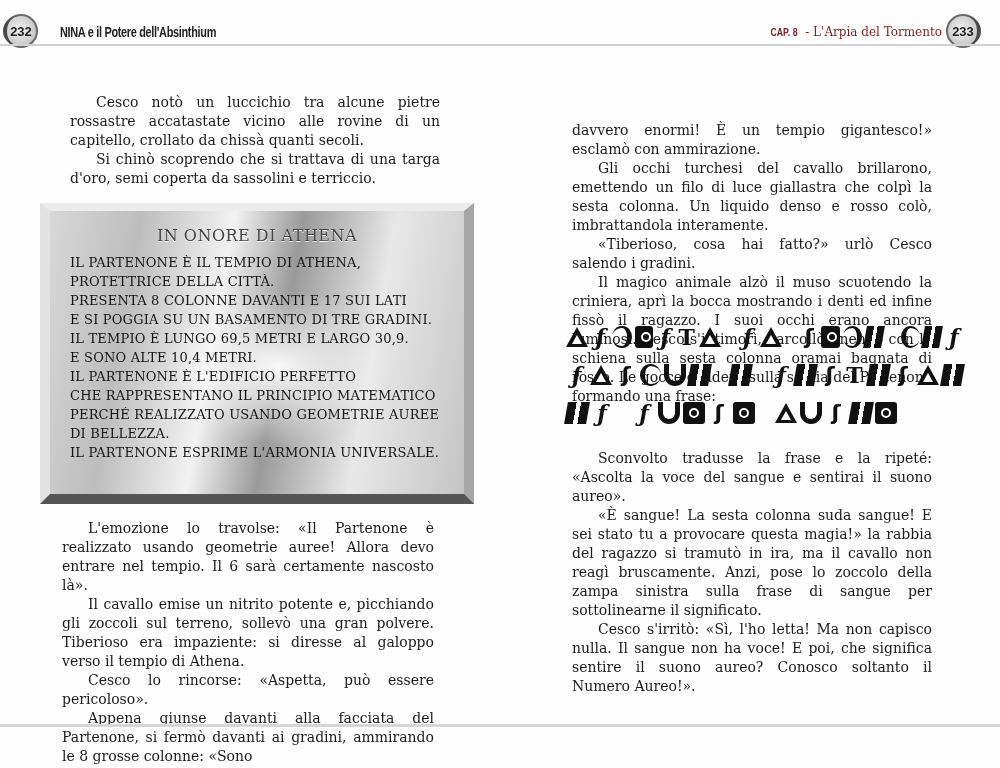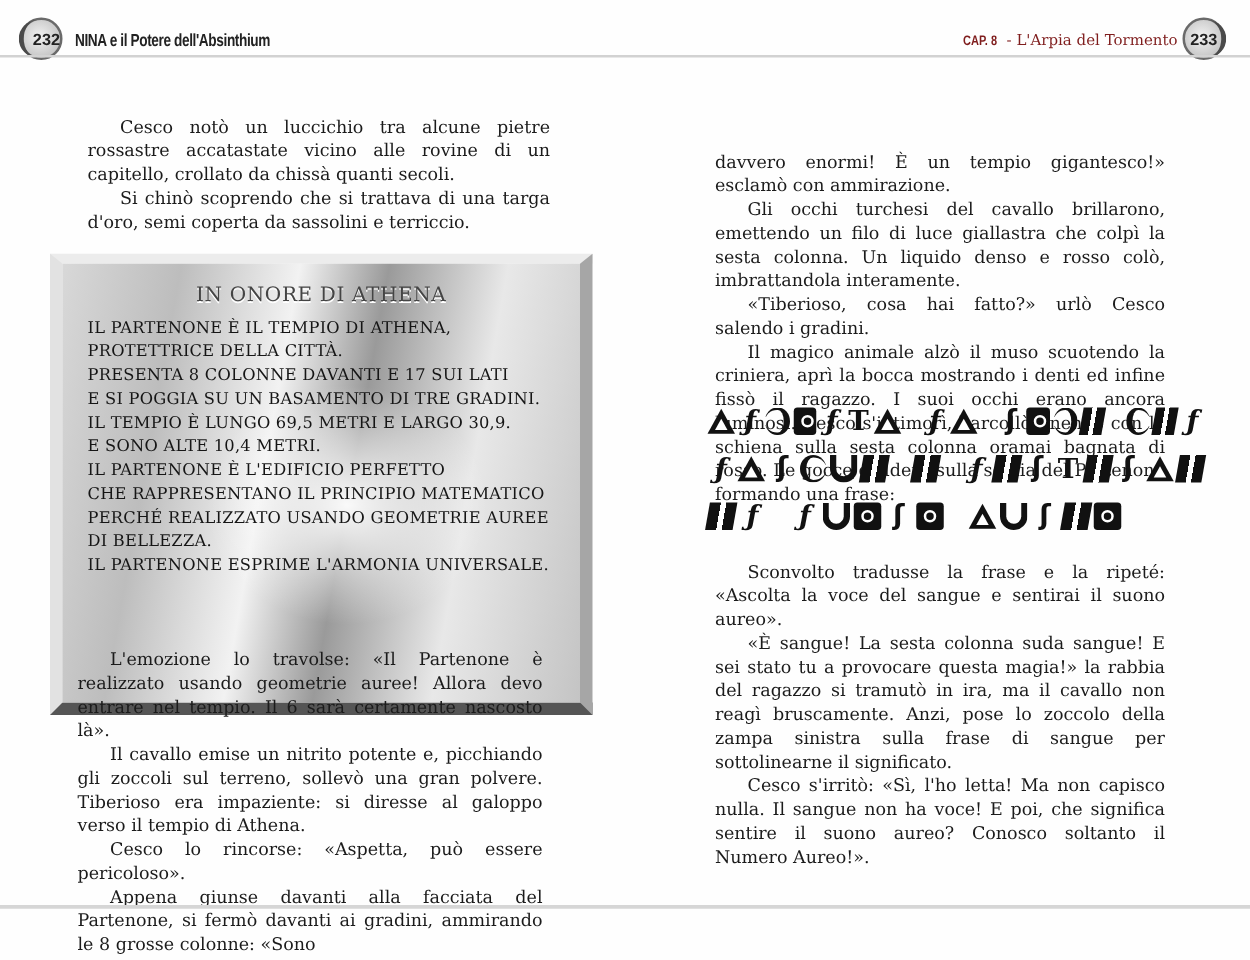--- a/index.html
+++ b/index.html
@@ -4,38 +4,38 @@
 <style>
   html, body { margin:0; padding:0; }
   body { width:1000px; height:768px; background:#fefefe; position:relative; overflow:hidden;
          font-family:"DejaVu Serif", serif; color:#1b1b1b; }
   .header-rule { position:absolute; left:0; top:44px; width:1000px; height:2px; background:#d2d2d2; }
   .footer-rule { position:absolute; left:0; top:724px; width:1000px; height:3px; background:#d6d6d6; }
   .pagenum { position:absolute; top:14px; width:34px; height:34px; border-radius:50%;
              background:radial-gradient(circle at 45% 45%, #f2f2f2 0%, #c8c8c8 70%, #8a8a8a 100%);
              border:2px solid #6a6a6a; box-sizing:border-box; display:flex; align-items:center; justify-content:center;
              font-family:"Liberation Sans Narrow","Liberation Sans", sans-serif; font-size:13px; font-weight:bold; color:#222; }
-  .pagenum.left { left:16px;justify-content:flex-end; }
+  .pagenum.left { left:4px; }
   .pagenum.right { left:946px; }
   .pagenum .moon { position:absolute; width:30px; height:30px; border-radius:50%; top:0; }
   .pagenum.left .moon { left:-3px; border-left:4px solid #4a4a4a; box-sizing:border-box; }
   .pagenum.right .moon { right:-3px; border-right:4px solid #4a4a4a; box-sizing:border-box; }
   .pagenum span { position:relative; z-index:2; }
   .running-left { position:absolute; left:60px; top:24px; font-family:"Liberation Sans", sans-serif; font-weight:bold;
                   font-size:14px; letter-spacing:-0.4px; transform:scaleX(0.78); transform-origin:left; color:#222; }
   .running-right { position:absolute; right:58px; top:25px; font-family:"DejaVu Serif", serif; font-size:12px; color:#7f1d1d;margin-left:20px; }
   .running-right .cap { font-family:"Liberation Sans", sans-serif; font-weight:bold; font-size:11px; transform:scaleX(0.8); display:inline-block; }
   .col { position:absolute; font-size:14px; line-height:19px; text-align:justify; }
   .col p { margin:0; text-indent:26px; }
   .col p.noindent { text-indent:0;margin-top:25px; }
   .col-left-top { left:70px; top:93px; width:370px; }
   .col-left-bottom { left:62px; top:519px; width:372px; }
   .col-right-top { left:572px; top:96px; width:360px; }
   .col-right-bottom { left:572px; top:449px; width:360px; }
-  .plaque { position:absolute; left:40px; top:203px; width:434px; height:369px; box-sizing:border-box;
+  .plaque { position:absolute; left:40px; top:203px; width:434px; height:301px; box-sizing:border-box;
             background:linear-gradient(180deg,#f4f4f4 0%, #dcdcdc 100%);
             border-top:8px solid #ececec; border-left:10px solid #e2e2e2; border-right:10px solid #a6a6a6; border-bottom:10px solid #555; }
   .plaque-inner { position:absolute; inset:0;
             background:
               radial-gradient(ellipse at 55% 55%, rgba(255,255,255,0.95) 0%, rgba(255,255,255,0) 35%),
               linear-gradient(100deg, #d8d8d8 0%, #bdbdbd 20%, #f2f2f2 40%, #9a9a9a 55%, #e8e8e8 75%, #c4c4c4 100%); }
   .plaque-title { position:absolute; left:0; width:100%; top:15px; text-align:center; font-family:"DejaVu Serif", serif;
                   font-size:16px; letter-spacing:0.5px; color:#444; text-shadow:0 1px 0 #fff; }
   .plaque-lines { position:absolute; left:20px; top:42px; font-family:"DejaVu Serif", serif; font-size:13px; line-height:19px;
                   color:#151515; letter-spacing:0.2px; font-variant:small-caps; text-transform:uppercase; }

